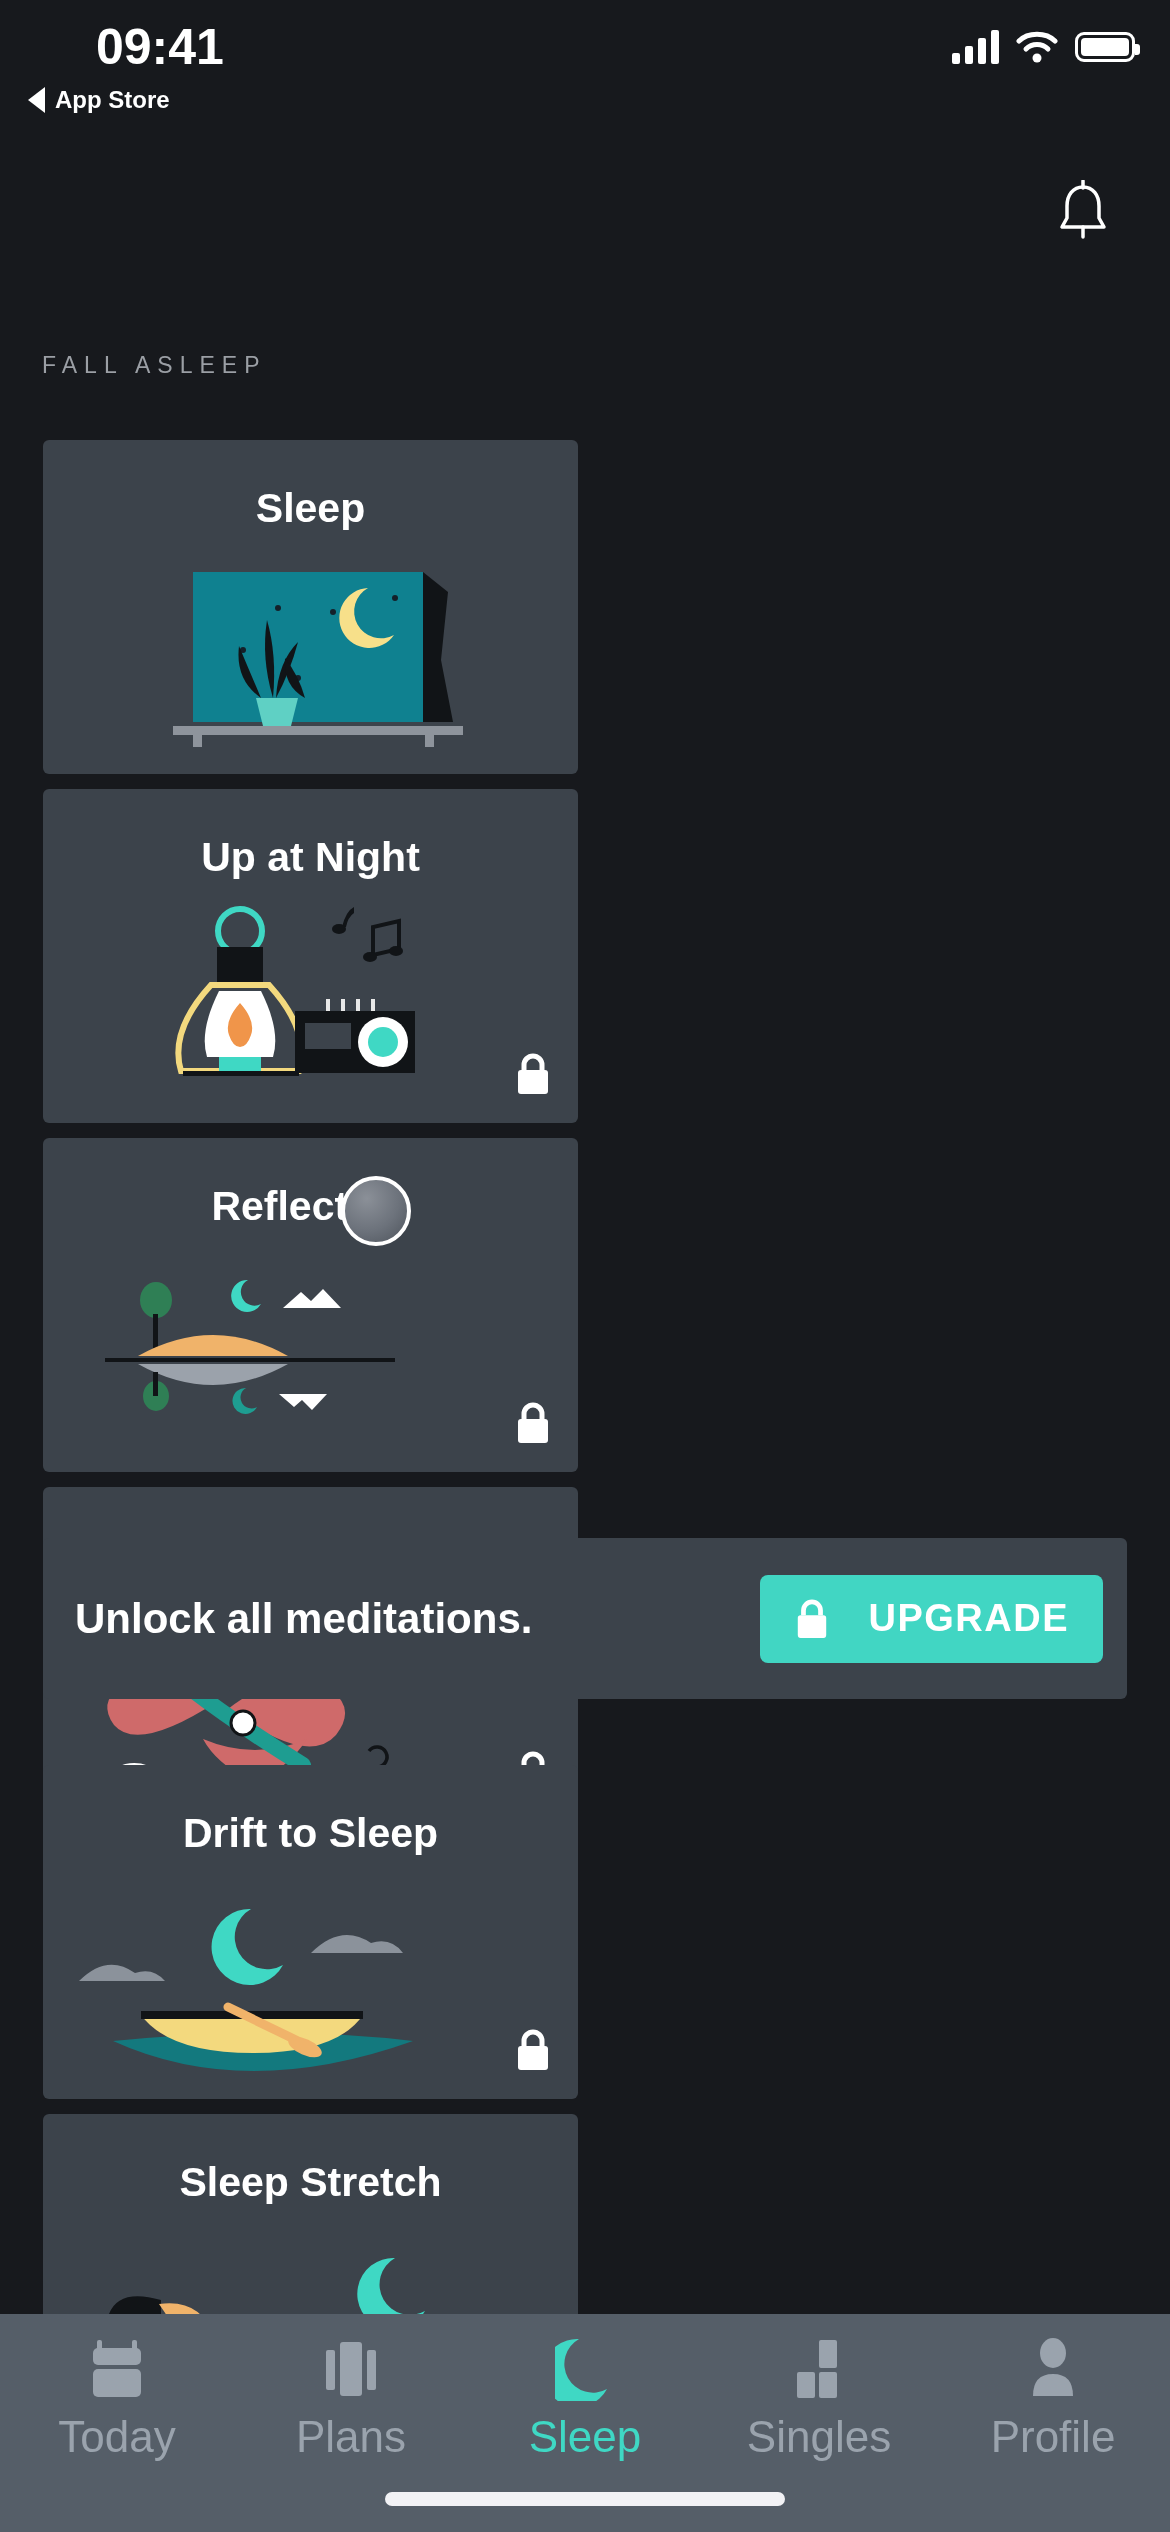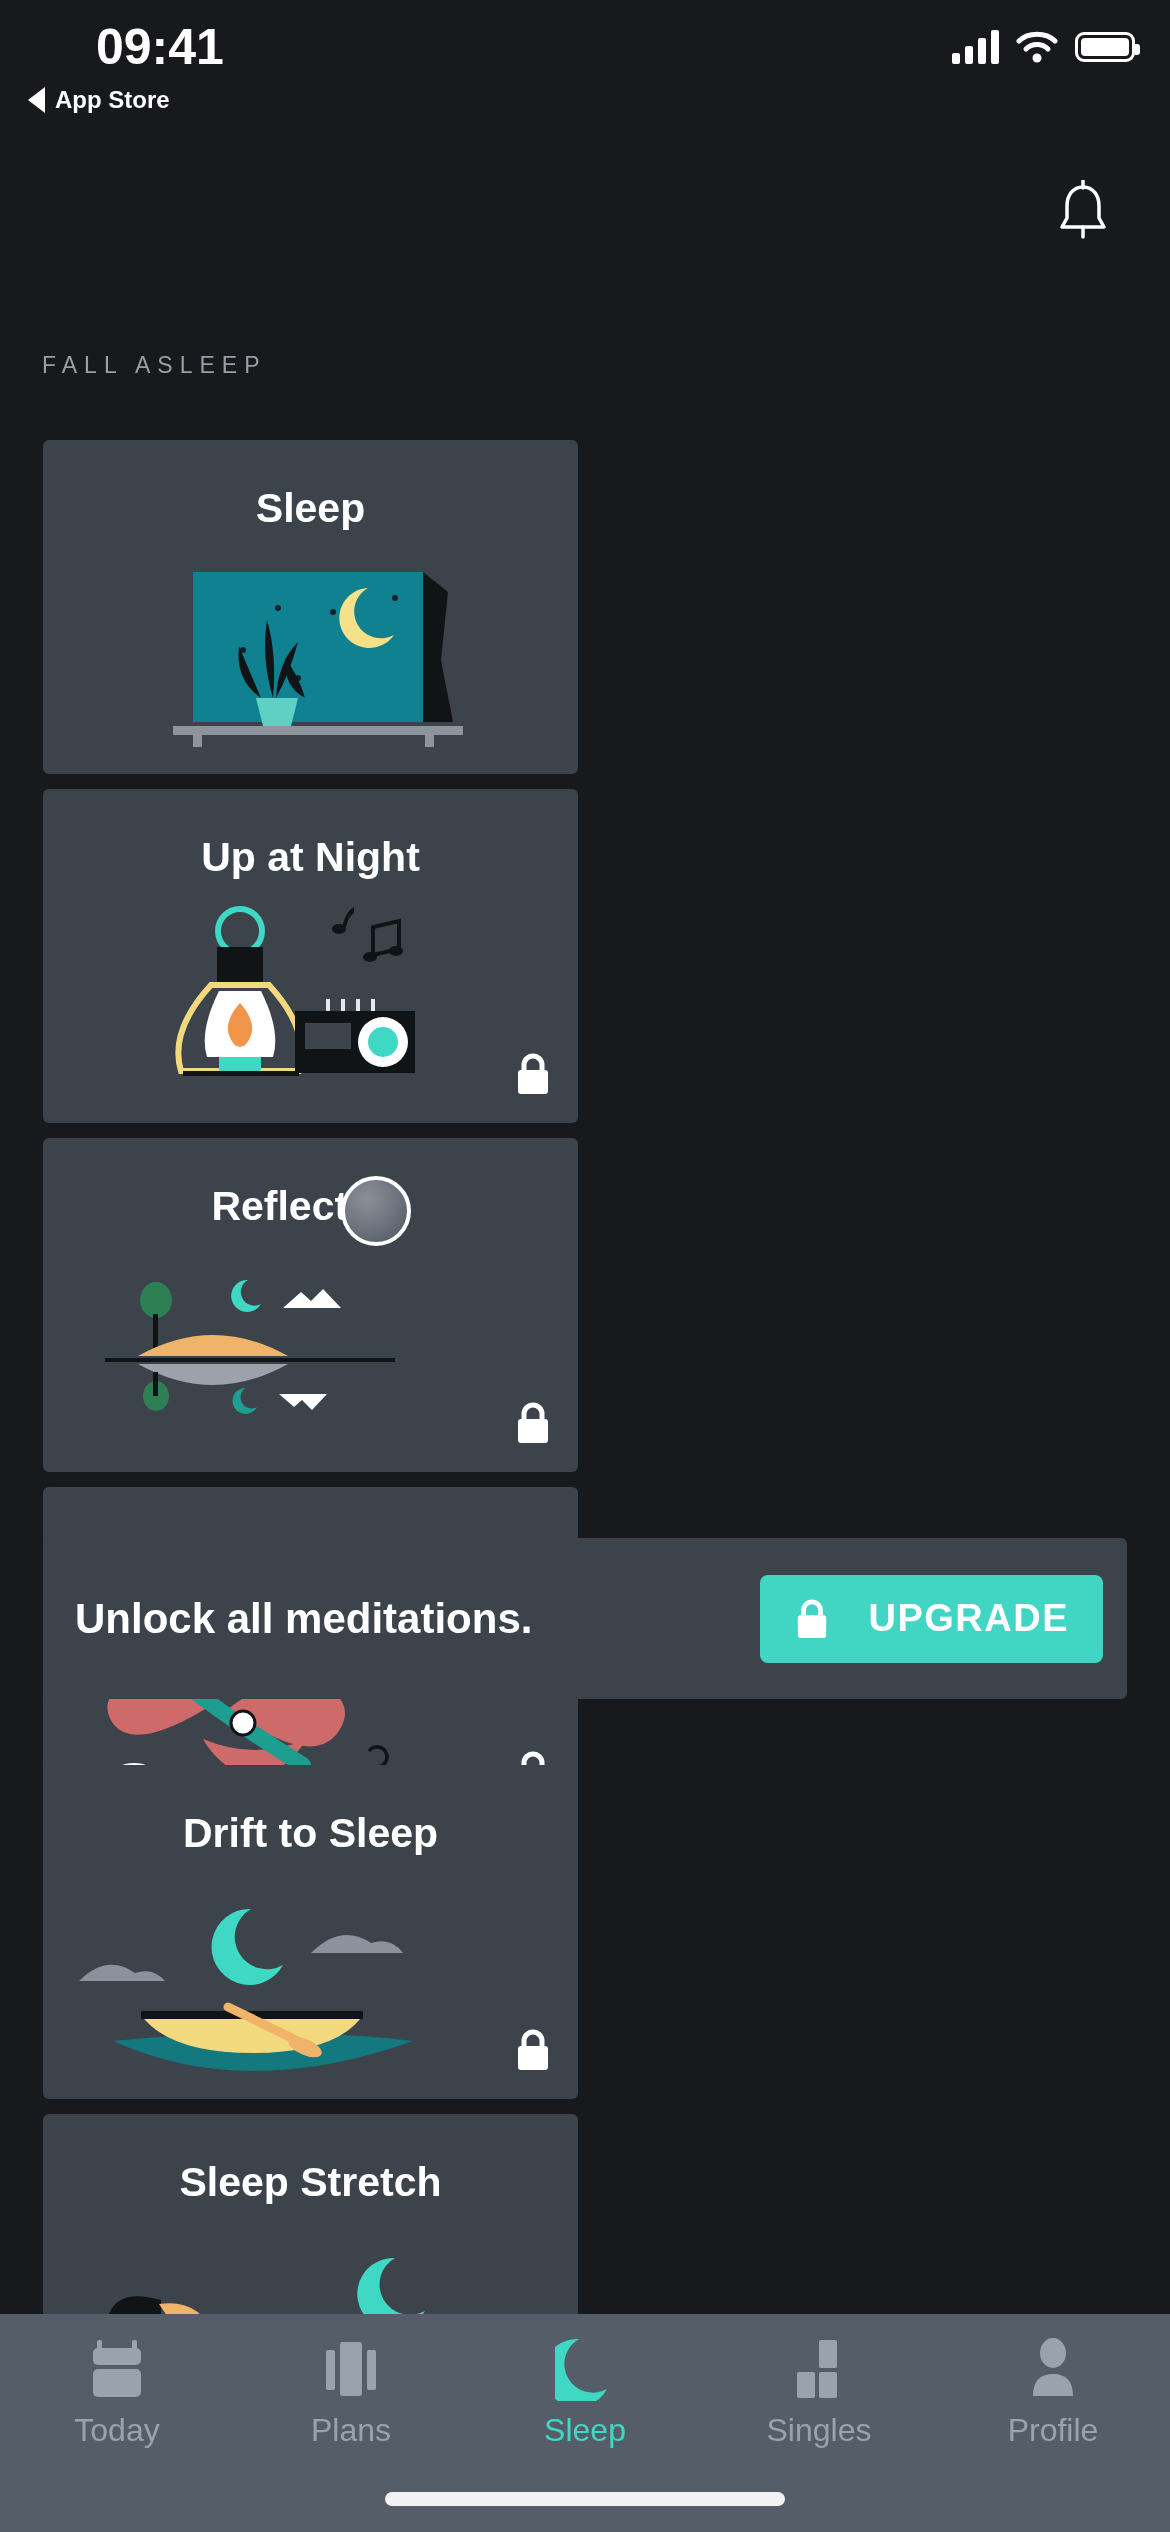--- a/index.html
+++ b/index.html
@@ -97,21 +97,21 @@
 
   
   .tabbar {
     position: absolute; left: 0; bottom: 0; width: 1170px; height: 218px;
     background: #555e68;
     display: flex; align-items: flex-start; justify-content: space-around;
     padding-top: 22px;
   }
   .tab { width: 234px; display: flex; flex-direction: column; align-items: center; gap: 10px; }
   .tab .ticon { height: 66px; display: flex; align-items: center; justify-content: center; }
-  .tab .tlabel { font-size: 32px; color: #9aa3ad; }
+  .tab .tlabel { font-size: 44px; color: #9aa3ad; }
   .tab.active .tlabel { color: #3fd8c4; }
   .home-indicator {
     position: absolute; left: 50%; transform: translateX(-50%); bottom: 26px;
     width: 400px; height: 14px; background: #f2f2f5; border-radius: 8px;
   }
 
   
   .cursor-dot {
     position: absolute; left: 341px; top: 1176px; width: 70px; height: 70px;
     border-radius: 50%;

